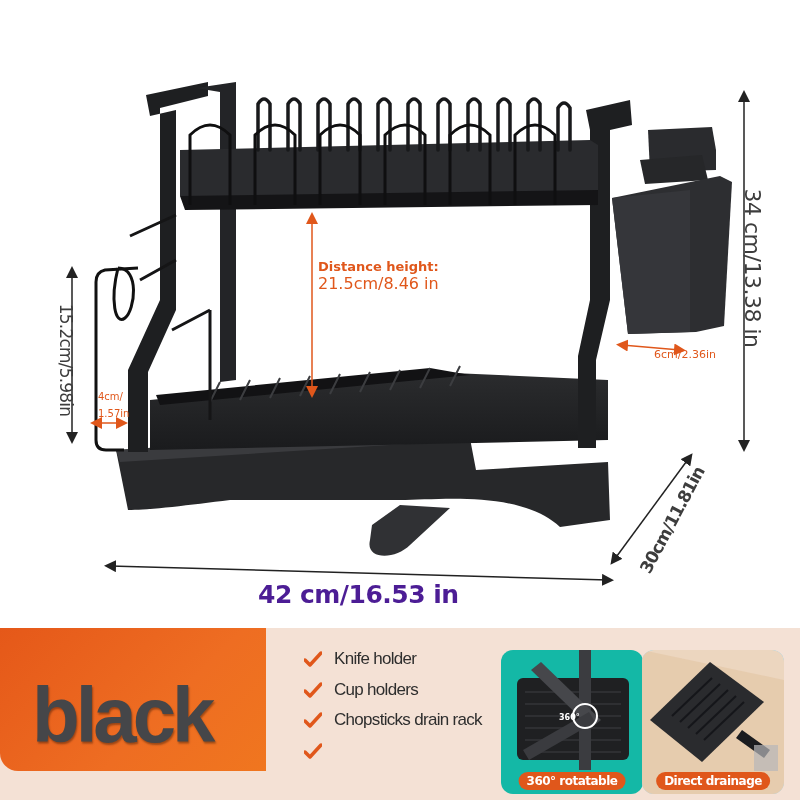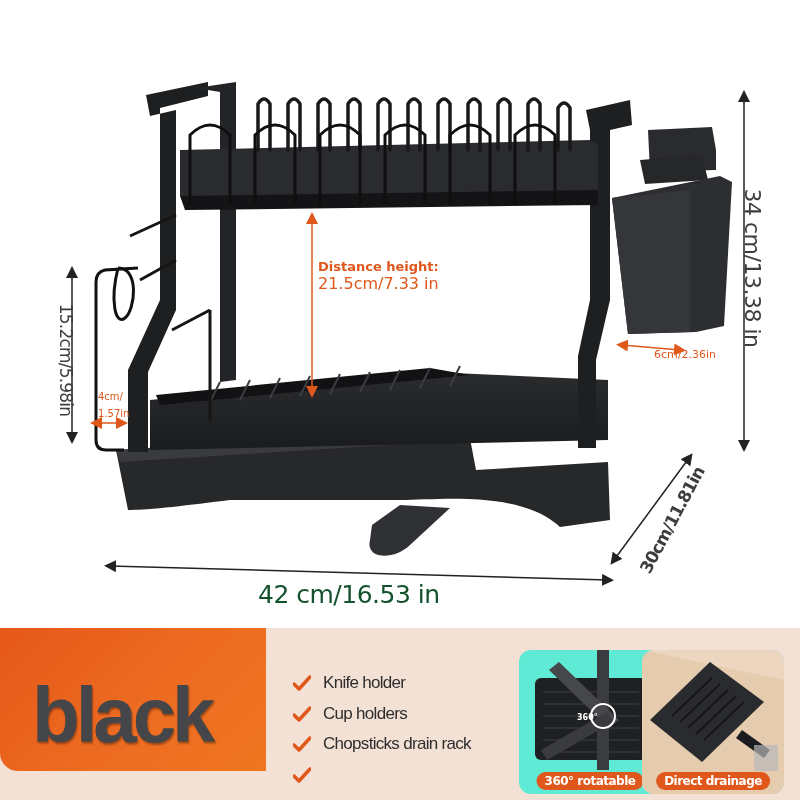--- a/index.html
+++ b/index.html
@@ -3,21 +3,21 @@
   <meta charset="utf-8">
   <style>
     * { box-sizing: border-box; margin: 0; padding: 0; }
     html, body { width: 800px; height: 800px; overflow: hidden; background: #ffffff; }
     body { position: relative; font-family: "DejaVu Sans", sans-serif; }
 
     .stage { position: absolute; left: 0; top: 0; width: 800px; height: 628px; background: #ffffff; }
     .rack-svg { position: absolute; left: 0; top: 0; width: 800px; height: 628px; }
 
     .dim { position: absolute; font-family: "DejaVu Sans", sans-serif; white-space: nowrap; }
-    .dim-dark { color: #14532d; font-weight: normal; }
+    .dim-dark { color: #4c1d95; font-weight: bold; }
     .dim-orange { color: #e0571b; }
 
     .dim-height {
       left: 752px; top: 268px; font-size: 22px; letter-spacing: -0.5px;
       transform: translate(-50%, -50%) rotate(90deg); transform-origin: center;
       font-weight: normal; color: #3d3d3d;
     }
     .dim-left {
       left: 66px; top: 360px; font-size: 17px; letter-spacing: -0.8px;
       transform: translate(-50%, -50%) rotate(90deg); font-weight: normal; color: #3d3d3d;
@@ -36,27 +36,27 @@
     .color-panel {
       position: absolute; left: 0; top: 0; width: 266px; height: 143px;
       background: linear-gradient(135deg, #e55819 0%, #ee6d22 60%, #f0761f 100%);
       border-bottom-left-radius: 18px;
     }
     .color-name {
       position: absolute; left: 32px; top: 42px; font-family: "Liberation Sans", sans-serif;
       font-weight: bold; font-size: 78px; letter-spacing: -4px; color: #454649;
       text-shadow: 1px 2px 2px rgba(0,0,0,0.35);
     }
-    .features { position: absolute; left: 293px; top: 16px; margin-top: 24px; }
+    .features { position: absolute; left: 304px; top: 16px; }
     .feature { display: flex; align-items: center; height: 30.5px; }
     .check { width: 18px; height: 16px; margin-right: 12px; }
     .feature-label { font-size: 17px; color: #2e2e2e; letter-spacing: -0.7px; font-family: "Liberation Sans", sans-serif; }
 
     .thumb { position: absolute; top: 22px; width: 142px; height: 144px; border-radius: 12px; overflow: hidden; }
-    .thumb-rot { left: 519px; background: #5eead4; }
+    .thumb-rot { left: 501px; background: #14b8a6; }
     .thumb-drain { left: 642px; background: #7dd3fc; }
     .thumb svg { position: absolute; left: 0; top: 0; }
     .pill {
       position: absolute; left: 50%; transform: translateX(-50%); bottom: 4px;
       background: #e0571b; color: #fff; border-radius: 10px; padding: 2px 8px;
       font-size: 12px; font-weight: bold; white-space: nowrap; letter-spacing: -0.5px;
     }
   </style>
 </head>
 <body>
@@ -136,21 +136,21 @@
     <line x1="622" y1="345" x2="680" y2="350" stroke="#e0571b" stroke-width="1.5" marker-start="url(#aho)" marker-end="url(#aho)"></line>
   </svg>
 
   <div class="dim dim-height">34 cm/13.38 in</div>
   <div class="dim dim-left">15.2cm/5.98in</div>
   <div class="dim dim-dark dim-width">42 cm/16.53 in</div>
   <div class="dim dim-depth">30cm/11.81in</div>
 
   <div class="dim dim-orange dist-label">
     <div>Distance height:</div>
-    <div class="v">21.5cm/7.33 in</div>
+    <div class="v">21.5cm/8.46 in</div>
   </div>
 
   <div class="dim dim-orange small-label" style="left:98px; top:388px;">
     <div>4cm/</div>
     <div>1.57in</div>
   </div>
 
   <div class="dim dim-orange side-label">6cm/2.36in</div>
 </div>
 

